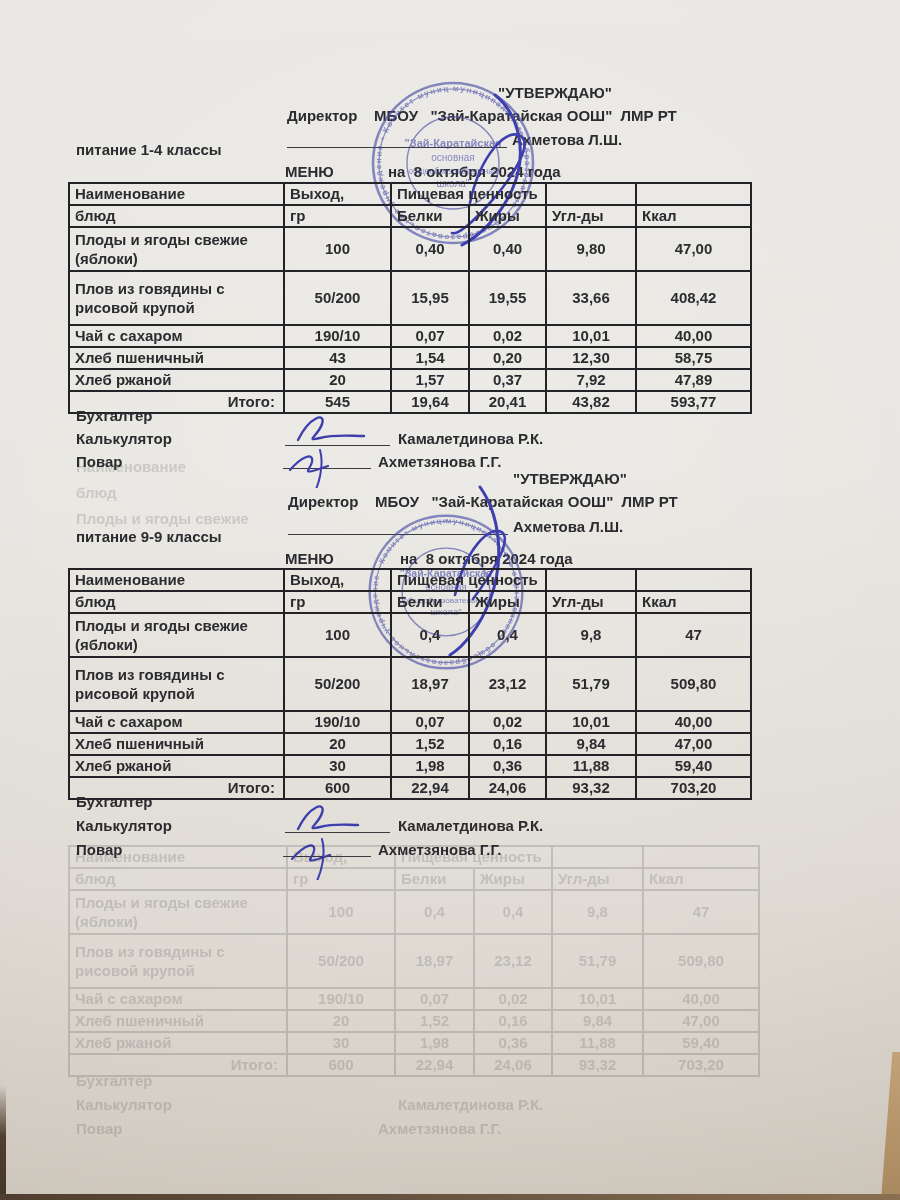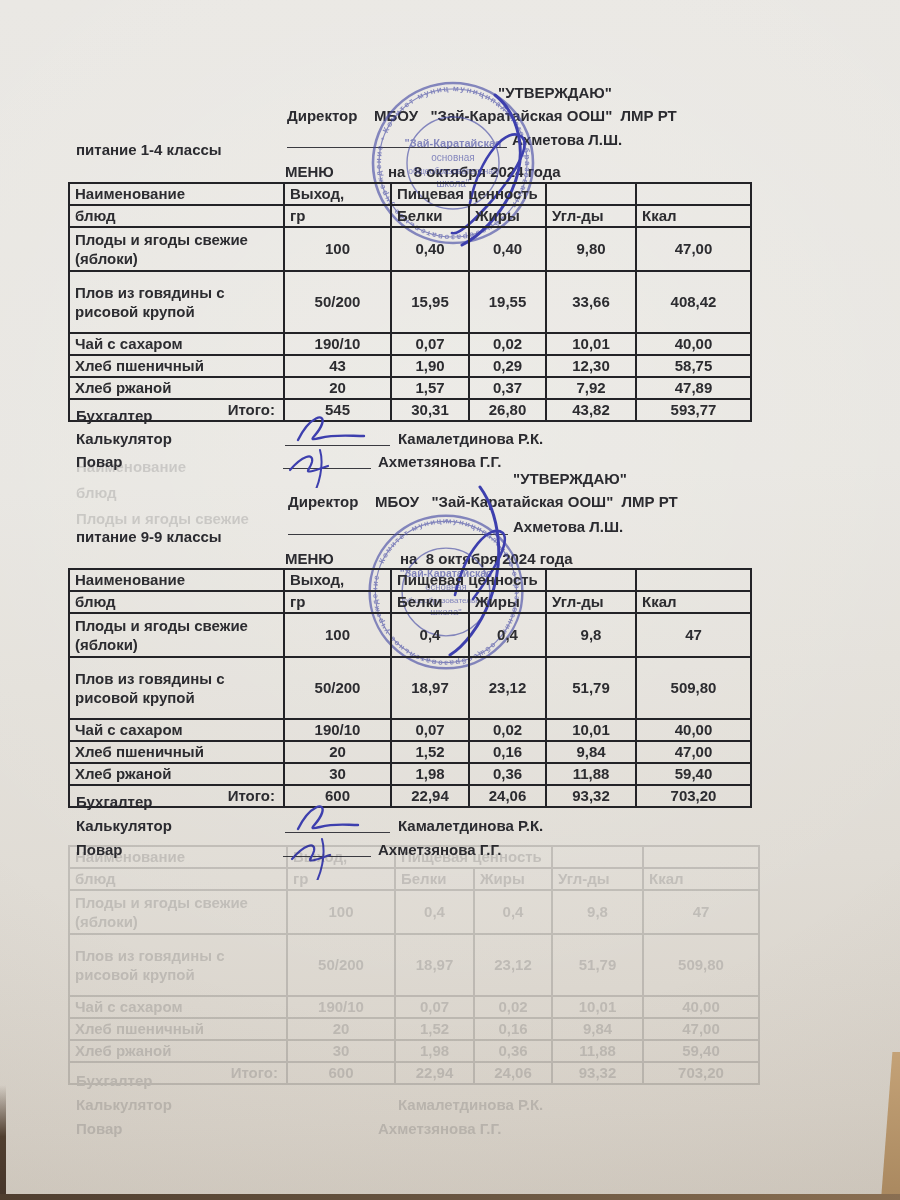--- a/index.html
+++ b/index.html
@@ -15,21 +15,21 @@
   .desk-left{position:absolute;left:0;top:1085px;width:6px;height:115px;background:linear-gradient(180deg,rgba(80,62,45,0),#503e2f 45%,#45352a);}
 
   .t{position:absolute;color:#2b2b30;font-weight:bold;font-size:15px;white-space:pre;}
   .uline{position:absolute;border-bottom:1.6px solid #3a3a40;}
 
   table.menu{position:absolute;border-collapse:collapse;table-layout:fixed;width:682px;}
   table.menu td{border:2px solid #232327;color:#2c2c30;font-weight:bold;font-size:15px;padding:0 5px;line-height:1.3;overflow:hidden;}
   table.menu td.num{text-align:center;white-space:nowrap;}
   table.menu td.nm{text-align:left;}
   table.menu td.tot{text-align:right;padding-right:8px;}
-  tr.h1{height:22px;} tr.h2{height:22px;} tr.d2{height:44px;} tr.d2b{height:62px;} tr.d1{height:22px;} tr.dt{height:22px;padding-left:44px;}
+  tr.h1{height:22px;} tr.h2{height:22px;} tr.d2{height:44px;} tr.d2b{height:54px;} tr.d1{height:22px;} tr.dt{height:22px;padding-left:44px;}
 
   .ghost{opacity:0.17;filter:blur(0.4px);}
   .ghost-frag{opacity:0.16;}
 
   .stamp{position:absolute;opacity:0.62;}
   .stamp text{fill:#4449a4;}
   .stamp circle{stroke:#4449a4;fill:none;}
   .ink{position:absolute;}
   .ink path{stroke:#3d3fae;fill:none;stroke-linecap:round;}
 </style>
@@ -111,38 +111,38 @@
       <td class="nm">Чай с сахаром</td>
       <td class="num">190/10</td>
       <td class="num">0,07</td>
       <td class="num">0,02</td>
       <td class="num">10,01</td>
       <td class="num">40,00</td>
     </tr>
     <tr class="d1">
       <td class="nm">Хлеб пшеничный</td>
       <td class="num">43</td>
-      <td class="num">1,90</td>
-      <td class="num">0,29</td>
+      <td class="num">1,54</td>
+      <td class="num">0,20</td>
       <td class="num">12,30</td>
       <td class="num">58,75</td>
     </tr>
     <tr class="d1">
       <td class="nm">Хлеб ржаной</td>
       <td class="num">20</td>
       <td class="num">1,57</td>
       <td class="num">0,37</td>
       <td class="num">7,92</td>
       <td class="num">47,89</td>
     </tr>
     <tr class="dt">
       <td class="tot">Итого:</td>
       <td class="num">545</td>
-      <td class="num">30,31</td>
-      <td class="num">26,80</td>
+      <td class="num">19,64</td>
+      <td class="num">20,41</td>
       <td class="num">43,82</td>
       <td class="num">593,77</td>
     </tr>
   </tbody>
     </table>
 
   <div class="t" style="left:76px;top:407px;">Бухгалтер</div>
   <div class="t" style="left:76px;top:430px;">Калькулятор</div>
   <div class="uline" style="left:285px;top:430px;width:105px;height:15px;"></div>
   <div class="t" style="left:398px;top:430px;">Камалетдинова Р.К.</div>

